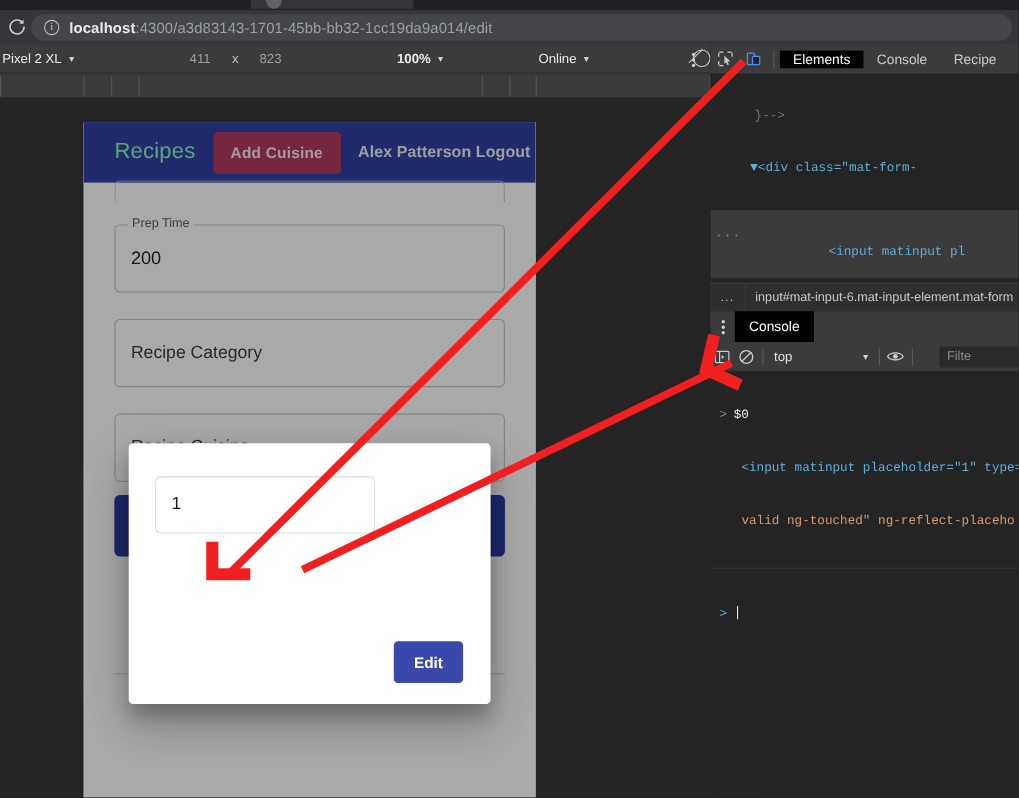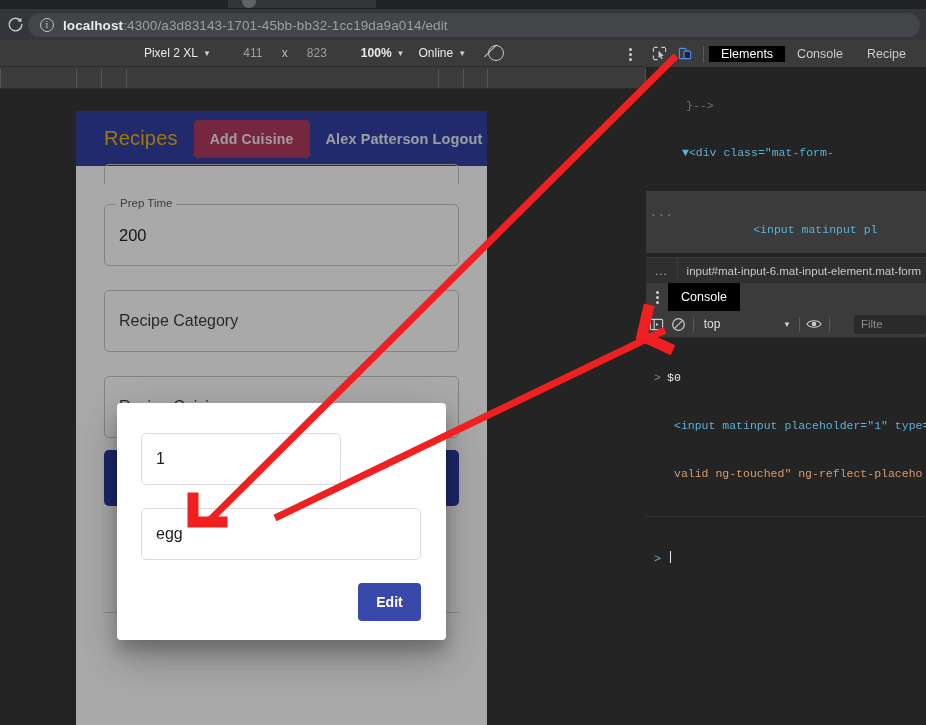--- a/index.html
+++ b/index.html
@@ -43,21 +43,21 @@
     color: #bdc1c6; font-size: 10px; line-height: 12px; text-align: center;
     font-family: "Liberation Serif", serif; flex: none;
   }
   .urltext { font-size: 13.5px; color: #9aa0a6; letter-spacing: .1px; white-space: nowrap; }
   .urltext b { color: #e8eaed; font-weight: 700; }
 
   
   .device-bar {
     position: absolute; left: 0; top: 40px; width: 646px; height: 27px;
     background: #3b3b3b; border-bottom: 1px solid #2b2b2b;
-    display: flex; align-items: center; justify-content: center; gap: 0;
+    display: flex; align-items: center; justify-content: space-between; gap: 0;
     font-size: 12px; color: #e8eaed;
   }
   .device-bar .seg { display: flex; align-items: center; }
   .dev-sel { color: #e8eaed; padding: 0 2px; cursor: default; }
   .caret { font-size: 8px; margin-left: 5px; color: #d0d0d0; }
   .dim { color: #9e9e9e; }
   .dim-box { width: 44px; text-align: center; }
   .times { color: #bdbdbd; margin: 0 7px; font-size: 12px; }
   .zoomsel { margin-left: 22px; font-weight: bold; }
   .nonet {
@@ -93,21 +93,21 @@
   .dim-overlay {
     position: absolute; left: 0; top: 0; width: 411px; height: 614px;
     background: rgba(0,0,0,0.32); z-index: 40; pointer-events: none;
   }
 
   .appbar {
     position: absolute; left: 0; top: 0; width: 411px; height: 55px;
     background: #303f9f;
     display: flex; align-items: center; padding-left: 28px; gap: 16px;
   }
-  .brand { color: #eab308; font-size: 20px; font-weight: 400; letter-spacing: .2px; }
+  .brand { color: #86efac; font-size: 20px; font-weight: 400; letter-spacing: .2px; }
   .btn-add {
     background: #ad3a5e; color: #f2e4e9; border: none;
     font-size: 14px; font-weight: 700; padding: 11px 16px; border-radius: 4px;
     font-family: "Liberation Sans", sans-serif; letter-spacing: .2px; cursor: pointer;
   }
   .user-logout { color: #e6e7ee; font-size: 14.5px; font-weight: 700; letter-spacing: .1px; }
 
   .formzone { position: absolute; left: 0; top: 55px; width: 411px; }
   .field {
     position: relative; margin: 0 28px 24px 28px; height: 62px;
@@ -345,23 +345,20 @@
         </div>
       </div>
 
       <div class="dim-overlay"></div>
     </div>
 
     <div class="modal" style="left:117px; top:314px;">
       <div class="modal-field mf1">
         <span class="mv">1</span>
       </div>
-      <div class="modal-field mf2">
-        <span class="mv">egg</span>
-      </div>
       <button class="btn-edit">Edit</button>
     </div>
   </div>
 
   <div class="devtools">
     <div class="dt-left-border"></div>
 
     <div class="dt-tabbar">
       <div class="dt-icon-inspect">
         <svg width="15" height="15" viewBox="0 0 16 16">

